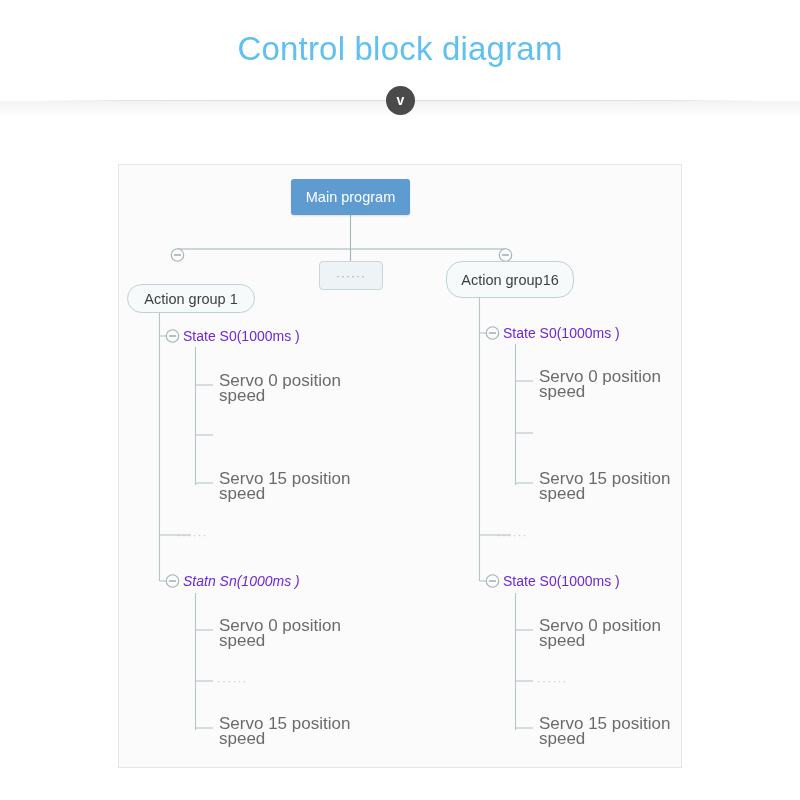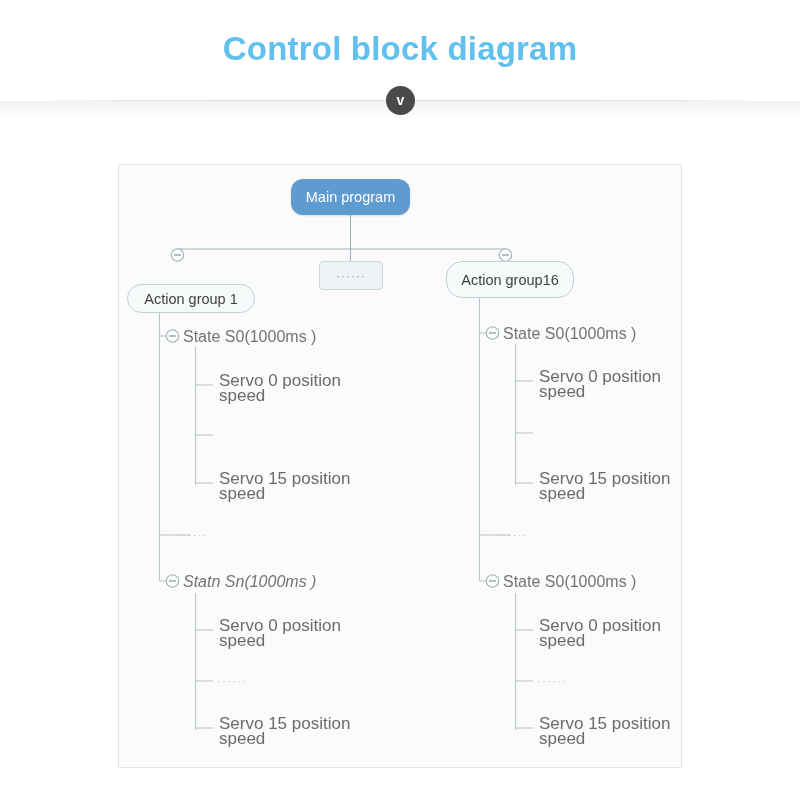--- a/index.html
+++ b/index.html
@@ -23,21 +23,21 @@
     width: 800px;
     height: 100px;
     background: #ffffff;
   }
   .page-title {
     position: absolute;
     left: 0; top: 30px;
     width: 800px;
     text-align: center;
     font-size: 33px;
-    font-weight: bold;
+    font-weight: normal;
     color: #62c0ef;
     letter-spacing: 0.2px;
     white-space: nowrap;
   }
   .header-rule {
     position: absolute;
     left: 42px; top: 100px;
     width: 716px;
     height: 1px;
     background: linear-gradient(to right, #ffffff 0%, #e3e3e3 12%, #dcdcdc 50%, #e3e3e3 88%, #ffffff 100%);
@@ -82,21 +82,21 @@
     position: absolute;
     box-sizing: border-box;
     white-space: nowrap;
     display: flex;
     align-items: center;
     justify-content: center;
   }
   .node-main {
     background: #5e9bd1;
     color: #ffffff;
-    border-radius: 12px;
+    border-radius: 3px;
     font-size: 14.5px;
     box-shadow: 0 1px 2px rgba(0,0,0,0.12);
   }
   .node-group {
     background: #f7fafb;
     color: #3e3e3e;
     border: 1px solid #bfd0d6;
     border-radius: 16px;
     font-size: 14.5px;
   }
@@ -105,22 +105,22 @@
     color: #9aa7ad;
     border: 1px solid #c9d6db;
     border-radius: 4px;
     font-size: 12px;
     letter-spacing: 1px;
   }
 
   
   .state-label {
     position: absolute;
-    font-size: 16px;
-    color: #737373;
+    font-size: 14px;
+    color: #6d28d9;
     white-space: nowrap;
   }
   .leaf-label {
     position: absolute;
     font-size: 17px;
     color: #6b6b6b;
     line-height: 14.5px;
     white-space: pre-line;
   }
   .dots-label {

